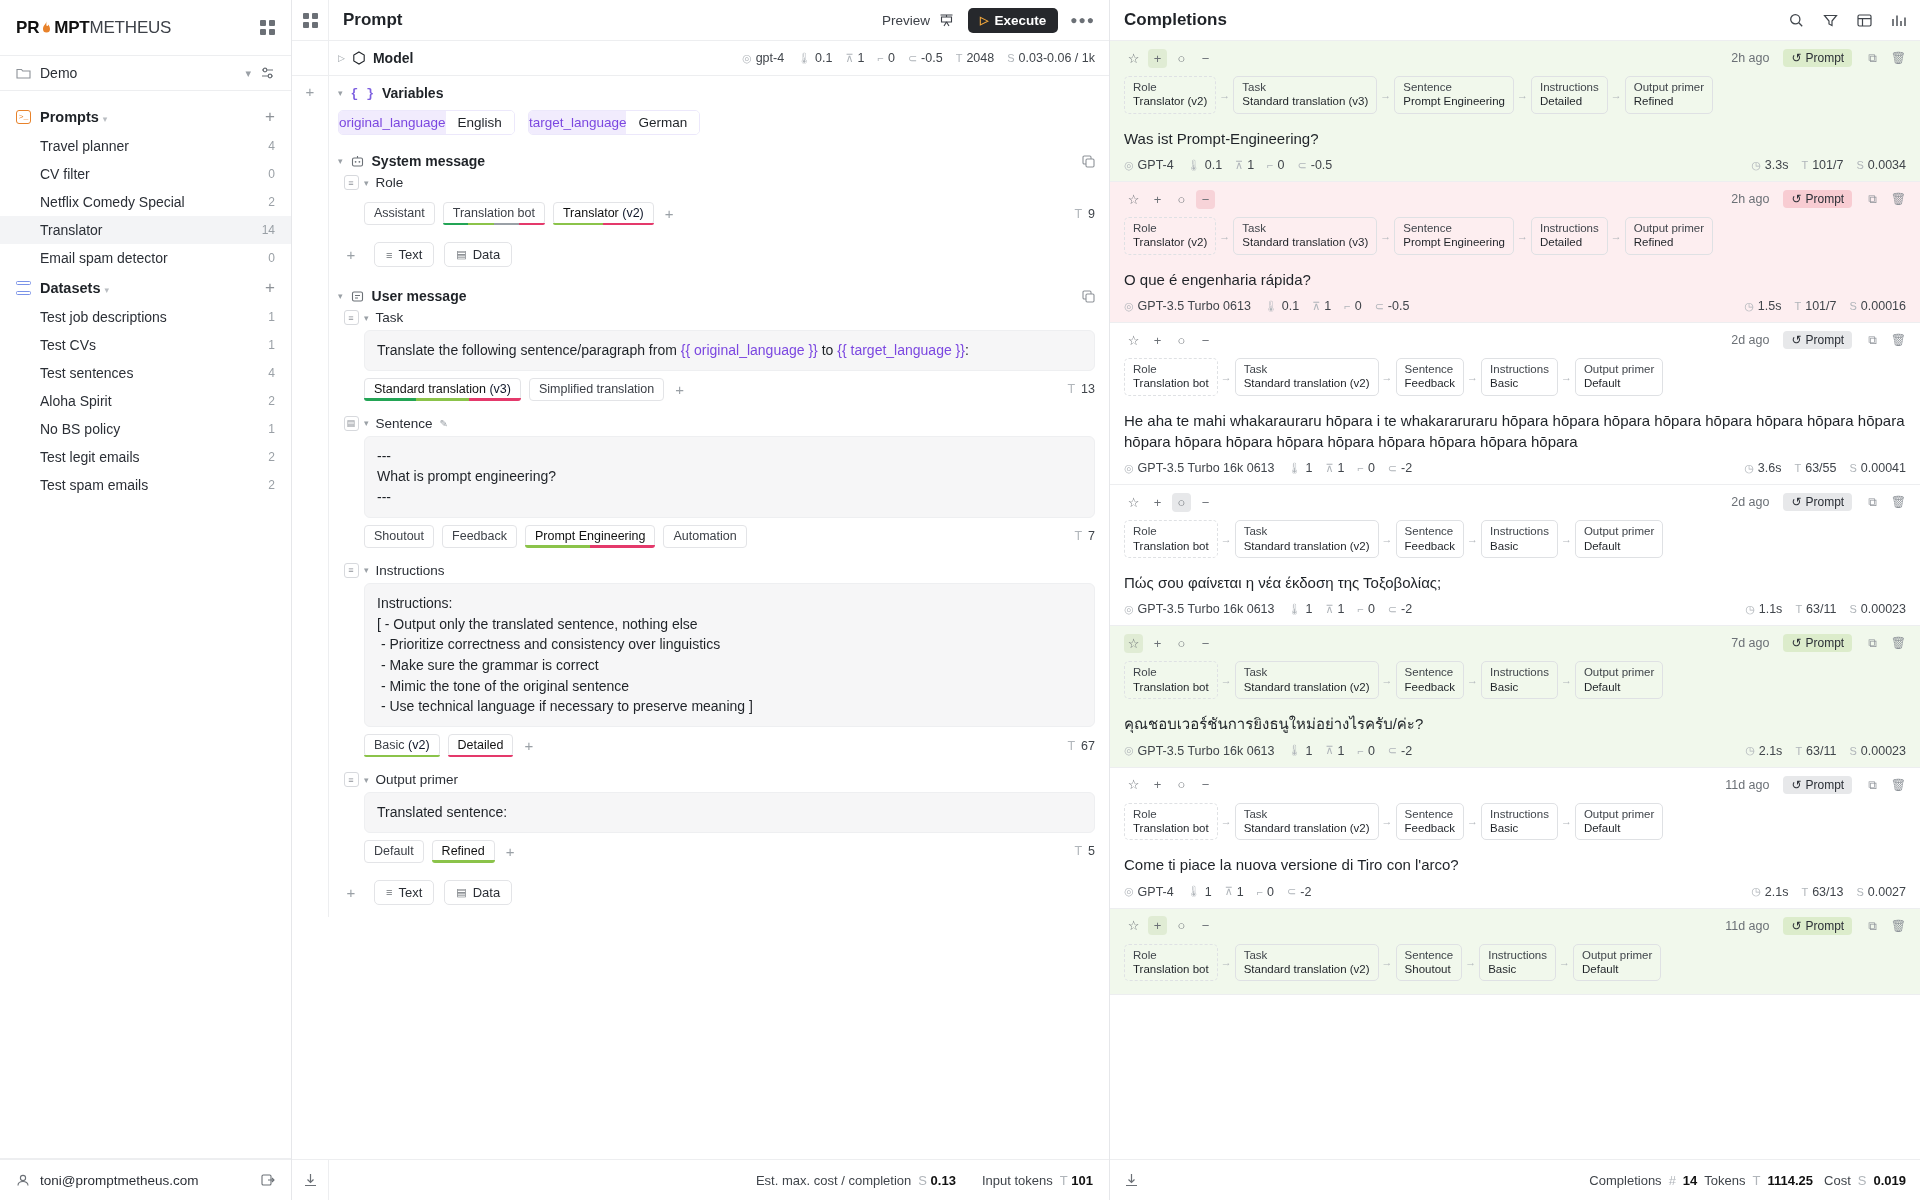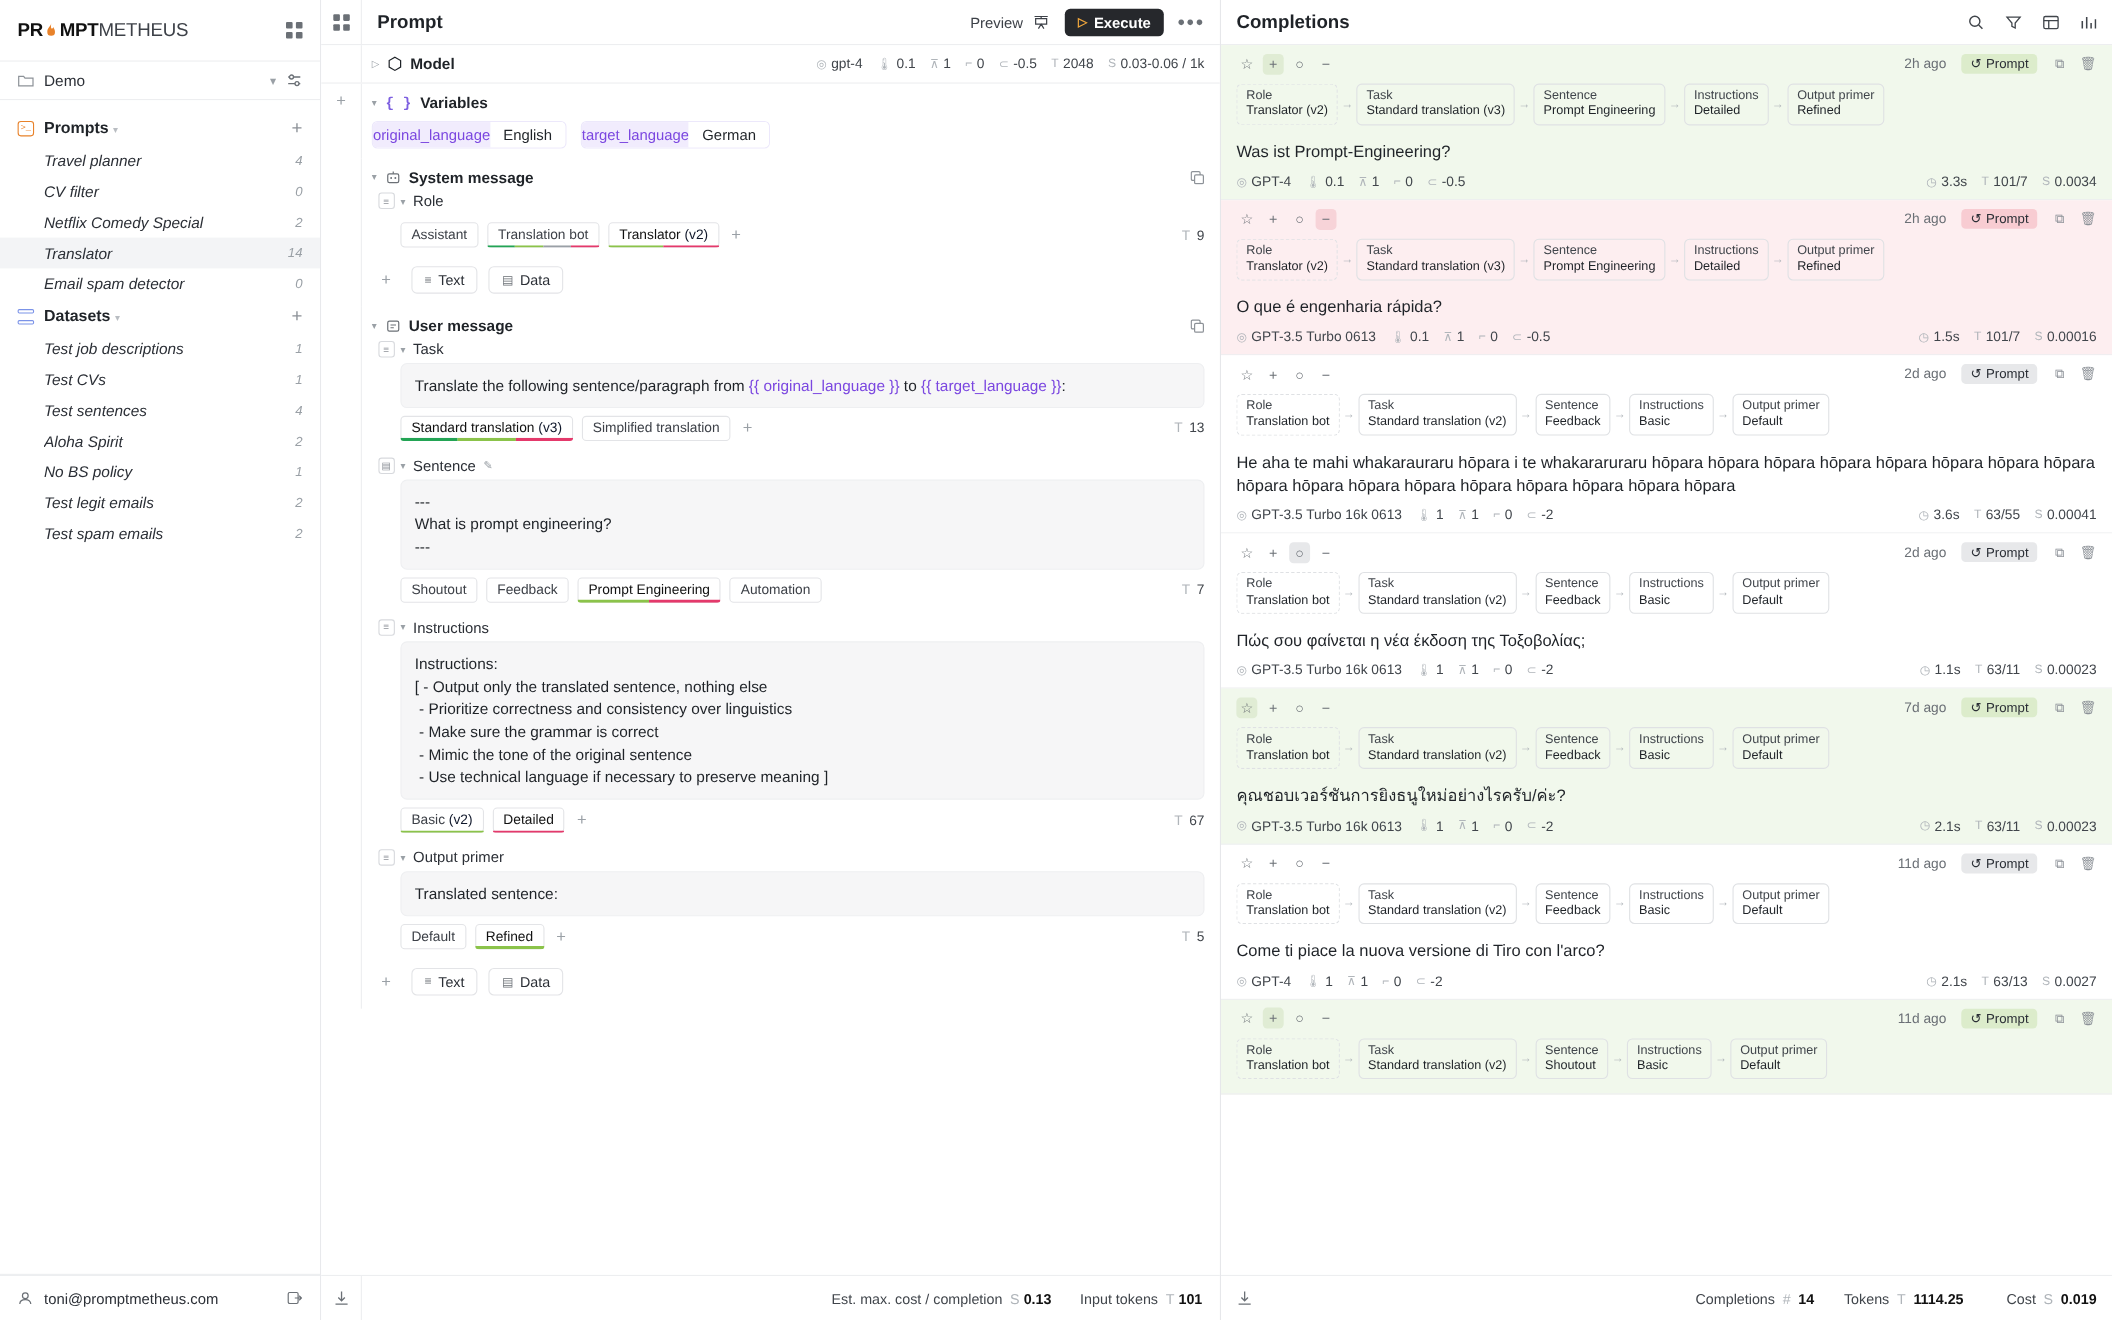--- a/index.html
+++ b/index.html
@@ -28,21 +28,21 @@
   .ico-s { color:#9aa0a6; font-size:11px;}
 
   .nav { flex:1; overflow:hidden; padding-top:10px;}
   .sec-head { display:flex; align-items:center; padding:7px 16px; gap:9px; }
   .sec-head .ttl { font-weight:700; font-size:14.5px; flex:1; }
   .sec-head .ttl span.car { font-weight:400; color:#b9bdc2; font-size:9px; margin-left:4px;}
   .sec-head .plus { color:#8d9298; font-size:17px; line-height:1; }
   .boxicon { width:15px; height:14px; border:1.4px solid #e8822a; border-radius:3px; display:flex; align-items:center; justify-content:center; font-size:8px; color:#e8822a; font-family:"Liberation Mono",monospace; }
   .dsicon { width:15px; height:14px; display:flex; flex-direction:column; justify-content:space-between;}
   .dsicon i { display:block; height:4px; border:1.2px solid #7b93e8; border-radius:1.5px;}
-  .nav-item { display:flex; align-items:center; height:28px; padding:0 16px 0 40px; font-size:14px; color:#2b2f36; cursor:pointer;font-style:italic;}
+  .nav-item { display:flex; align-items:center; height:28px; padding:0 16px 0 40px; font-size:14px; color:#2b2f36; cursor:pointer;}
   .nav-item.active { background:#f3f4f6;}
   .nav-item .lbl { flex:1; white-space:nowrap; overflow:hidden; text-overflow:ellipsis;}
   .nav-item .cnt { color:#9aa0a6; font-size:12px;}
 
   .side-foot { border-top:1px solid #edeef0;}
   .side-row { height:41px; display:flex; align-items:center; padding:0 16px; gap:10px; font-size:13.5px; color:#2b2f36;}
   .side-row .lbl { flex:1; white-space:nowrap; overflow:hidden; text-overflow:ellipsis;}
   .side-row.bord { border-top:1px solid #edeef0;}
 
   
@@ -1174,21 +1174,21 @@
     <div class="r-foot">
       <span>
         <svg width="15" height="15" viewBox="0 0 15 15">
             <path d="M7.5 1v8M4.5 6.5l3 3 3-3M2 12.5h11" stroke="#6b7076" stroke-width="1.2" fill="none"></path>
           </svg>
       </span>
       <span class="sp"></span>
       <span>Completions</span>
       <span class="gl">#</span>
       <span class="val">14</span>
-      <span style="margin-left:20px">Tokens</span>
+      <span style="">Tokens</span>
       <span class="gl">T</span>
       <span class="val">1114.25</span>
-      <span style="margin-left:32px">Cost</span>
+      <span style="margin-left:4px">Cost</span>
       <span class="gl">S</span>
       <span class="val">0.019</span>
     </div>
   </div>
 </div>
 
 </body></html>

